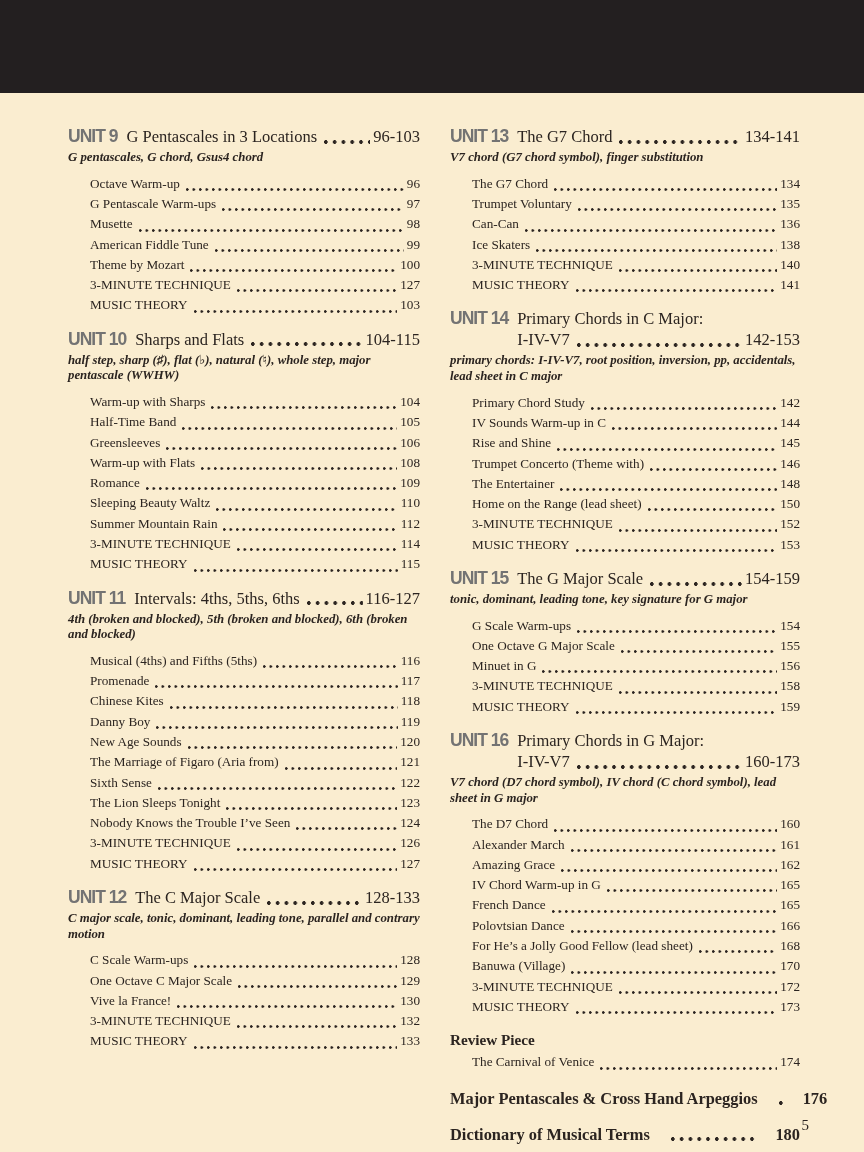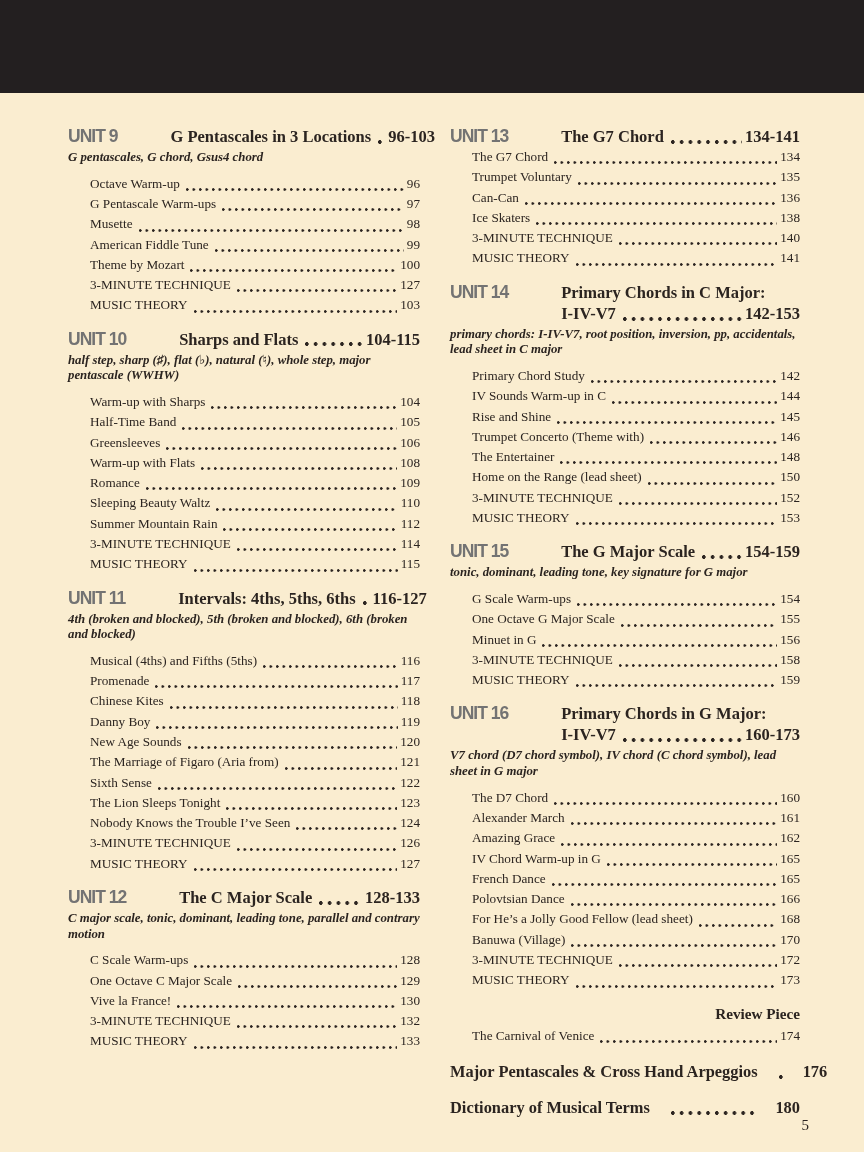--- a/index.html
+++ b/index.html
@@ -14,39 +14,39 @@
   .col + .col { margin-left:30px; width:350px; }
 
   .unit { margin-bottom:13px; }
   .uhead { display:flex; align-items:baseline; }
   .ulabel {
     font-family:"Liberation Sans",sans-serif; font-weight:bold;
     font-size:17.5px; letter-spacing:-1px; color:#737373;
     margin-right:9px; white-space:nowrap; flex:0 0 auto;
   }
   .utitles { flex:1 1 auto; min-width:0; }
-  .uline { display:flex; align-items:baseline; font-weight:bold; font-size:16.5px; line-height:21px;margin-left:44px; }
+  .uline { display:flex; align-items:baseline; font-weight:normal; font-size:16.5px; line-height:21px; }
   .utitle, .upages { white-space:nowrap; }
   .usub { font-style:italic; font-weight:bold; font-size:12.8px; line-height:1.22; margin:3px 0 8px 0; }
   .items { padding-left:22px; }
   .item { display:flex; align-items:baseline; font-size:13.2px; line-height:20.3px; }
   .ititle, .ipage { white-space:nowrap; }
 
   .leader {
     flex:1 1 auto; min-width:10px; align-self:stretch; margin:0 3px 0 4px;
     background-image:radial-gradient(circle at 1.3px 1.3px, currentColor 1.02px, transparent 1.4px);
     background-size:6.5px 2.6px; background-repeat:repeat-x;
     background-position:2px calc(100% - 3.4px);
   }
   .hlead {
     background-image:radial-gradient(circle at 1.8px 1.8px, currentColor 1.55px, transparent 2px);
     background-size:8.8px 3.6px; background-position:3px calc(100% - 3.6px);
   }
 
-  .review { margin-top:2px;text-align:right; }
+  .review { margin-top:2px; }
   .rhead { font-weight:bold; font-size:15.2px; line-height:20px; margin-bottom:2px; }
   .bigentry { display:flex; align-items:flex-end; font-weight:bold; font-size:16.4px; line-height:21px; margin-top:15px;gap:14px; }
   .btitle, .bpage { white-space:nowrap; }
 
   .pagenum { position:absolute; right:55px; bottom:18px; font-size:15px; }
 </style>
 </head>
 <body>
 
 <div class="page">
@@ -279,20 +279,21 @@
     <div class="uhead">
       <span class="ulabel">UNIT 13</span>
       <div class="utitles">
         <div class="uline">
           <span class="utitle">The G7 Chord</span>
           <span class="leader hlead"></span>
           <span class="upages">134-141</span>
         </div>
       </div>
     </div>
+    <div class="usub">V7 chord (G7 chord symbol), finger substitution</div>
     <div class="items">
             <div class="item">
     <span class="ititle">The G7 Chord</span>
     <span class="leader"></span>
     <span class="ipage">134</span>
   </div>
             <div class="item">
     <span class="ititle">Trumpet Voluntary</span>
     <span class="leader"></span>
     <span class="ipage">135</span>

